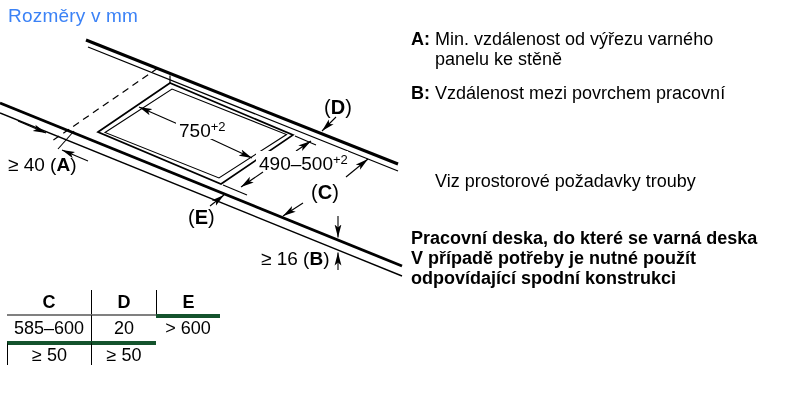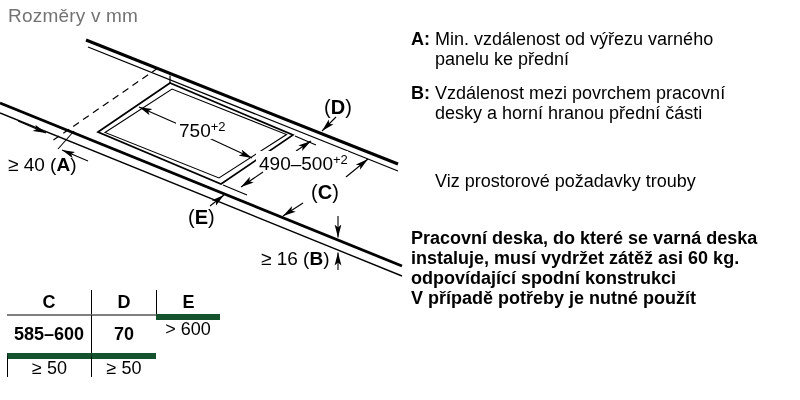--- a/index.html
+++ b/index.html
@@ -4,41 +4,41 @@
 <style>
   html,body{margin:0;padding:0;}
   body{
     width:800px;height:400px;position:relative;overflow:hidden;
     background:#ffffff;color:#000;
     font-family:"Liberation Sans", sans-serif;
     -webkit-font-smoothing:antialiased;
   }
   .page-title{
     position:absolute;left:8px;top:5px;
-    font-size:19px;letter-spacing:0.2px;color:#737373;
+    font-size:19px;letter-spacing:0.2px;color:#3b82f6;
   }
   
   .diagram-svg{position:absolute;left:0;top:0;}
   .dimtext{font-family:"Liberation Sans", sans-serif;font-size:19px;fill:#000;}
   .dimsup{font-size:13px;}
   .dimbold{font-weight:bold;}
   .lbl{font-family:"Liberation Sans", sans-serif;font-size:20px;fill:#000;}
   
   .spec-table{
     position:absolute;left:7px;top:290px;width:213px;
     display:grid;grid-template-columns:84px 65px 64px;
     font-size:18px;
   }
   .spec-table .cell{
     display:flex;align-items:center;justify-content:center;
     height:24px;box-sizing:border-box;
   }
   .spec-table .head{font-weight:bold;height:24px;}
-  .spec-table .r1{height:39px;border-top:2px solid #808080;font-weight:bold;}
-  .spec-table .r2{height:24px;border-top:6px solid #14532d;}
+  .spec-table .r1{height:27px;border-top:2px solid #808080;}
+  .spec-table .r2{height:24px;border-top:4px solid #14532d;}
   .spec-table .vline{border-left:1.5px solid #000;}
   
   .note{position:absolute;font-size:18px;line-height:20px;}
   .note-flex{display:flex;}
   .nlabel{font-weight:bold;width:24px;flex:0 0 24px;}
   .nline{white-space:nowrap;}
 </style>
 </head>
 <body>
 
@@ -111,45 +111,43 @@
   <line x1="210" y1="206" x2="224" y2="195" stroke="#000" stroke-width="1.1" marker-end="url(#arr)"></line>
   <text class="lbl" x="188" y="224"><tspan>(</tspan><tspan class="dimbold">E</tspan><tspan>)</tspan></text>
 </svg>
 
 <div class="spec-table">
   <div class="cell head">C</div>
   <div class="cell head vline">D</div>
   <div class="cell head vline">E</div>
 
   <div class="cell r1">585–600</div>
-  <div class="cell r1 vline">70</div>
+  <div class="cell r1 vline">20</div>
 
   <div class="cell r2">&gt; 600</div>
   <div class="cell r2 vline">≥ 50</div>
   <div class="cell r2 vline">≥ 50</div>
 </div>
 
 <div class="note note-flex" style="left:411px;top:29px;">
   <div class="nlabel">A:</div>
   <div>
     <div class="nline">Min. vzdálenost od výřezu varného</div>
-    <div class="nline">panelu ke přední</div>
+    <div class="nline">panelu ke stěně</div>
   </div>
 </div>
 
 <div class="note note-flex" style="left:411px;top:83px;">
   <div class="nlabel">B:</div>
   <div>
     <div class="nline">Vzdálenost mezi povrchem pracovní</div>
-    <div class="nline">desky a horní hranou přední části</div>
   </div>
 </div>
 
 <div class="note" style="left:435px;top:171px;">
   <div class="nline">Viz prostorové požadavky trouby</div>
 </div>
 
 <div class="note" style="left:411px;top:228px;font-weight:bold;">
   <div class="nline">Pracovní deska, do které se varná deska</div>
-  <div class="nline">instaluje, musí vydržet zátěž asi 60 kg.</div>
+  <div class="nline">V případě potřeby je nutné použít</div>
   <div class="nline">odpovídající spodní konstrukci</div>
-  <div class="nline">V případě potřeby je nutné použít</div>
 </div>
 
 </body></html>

